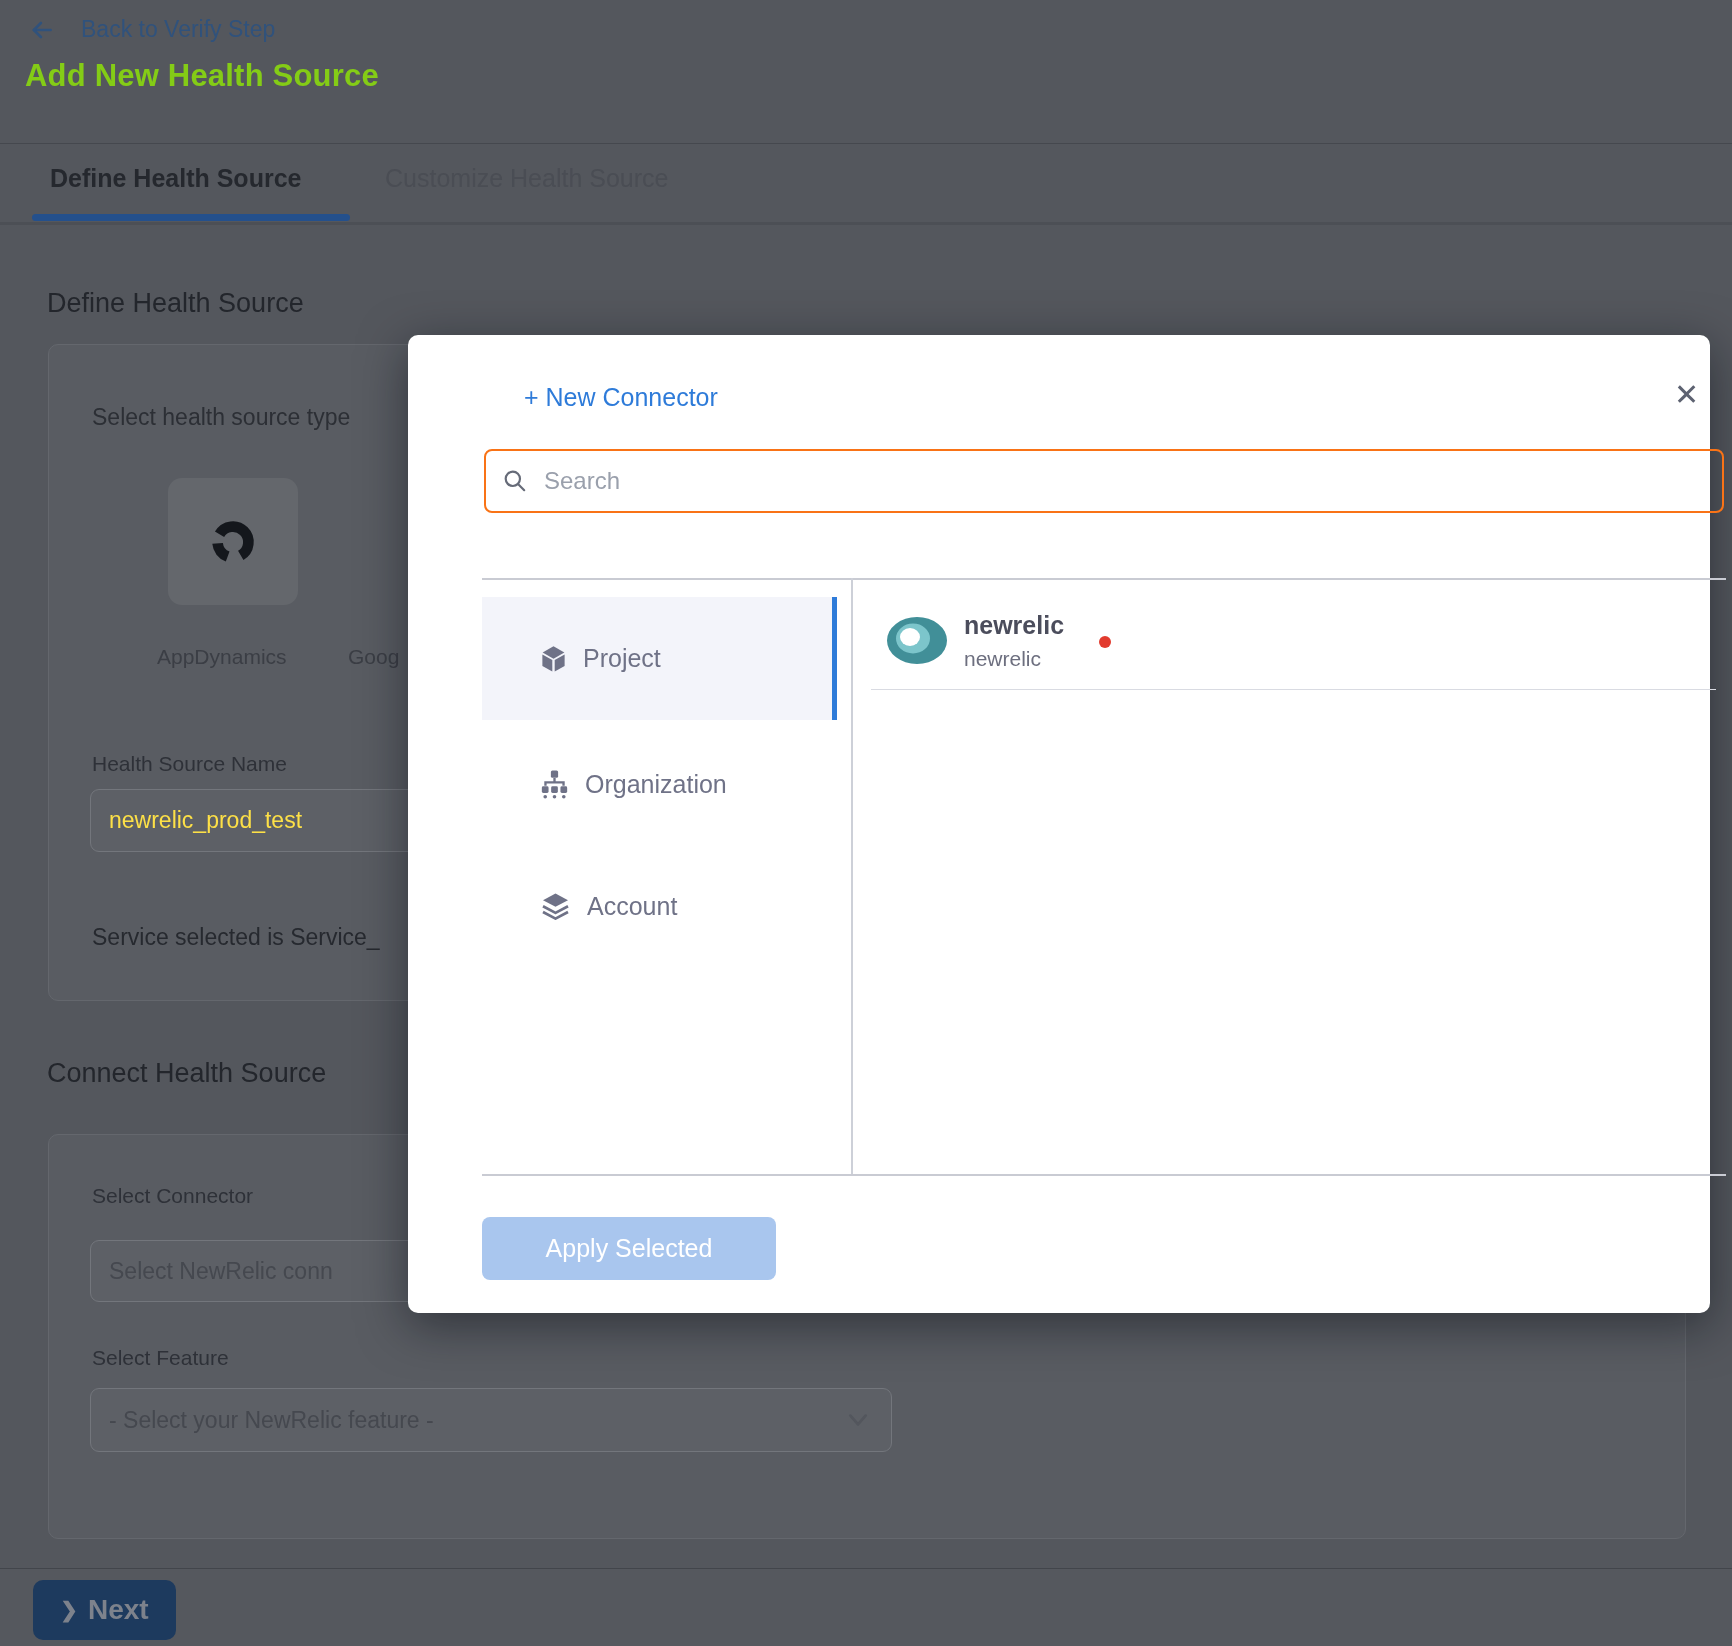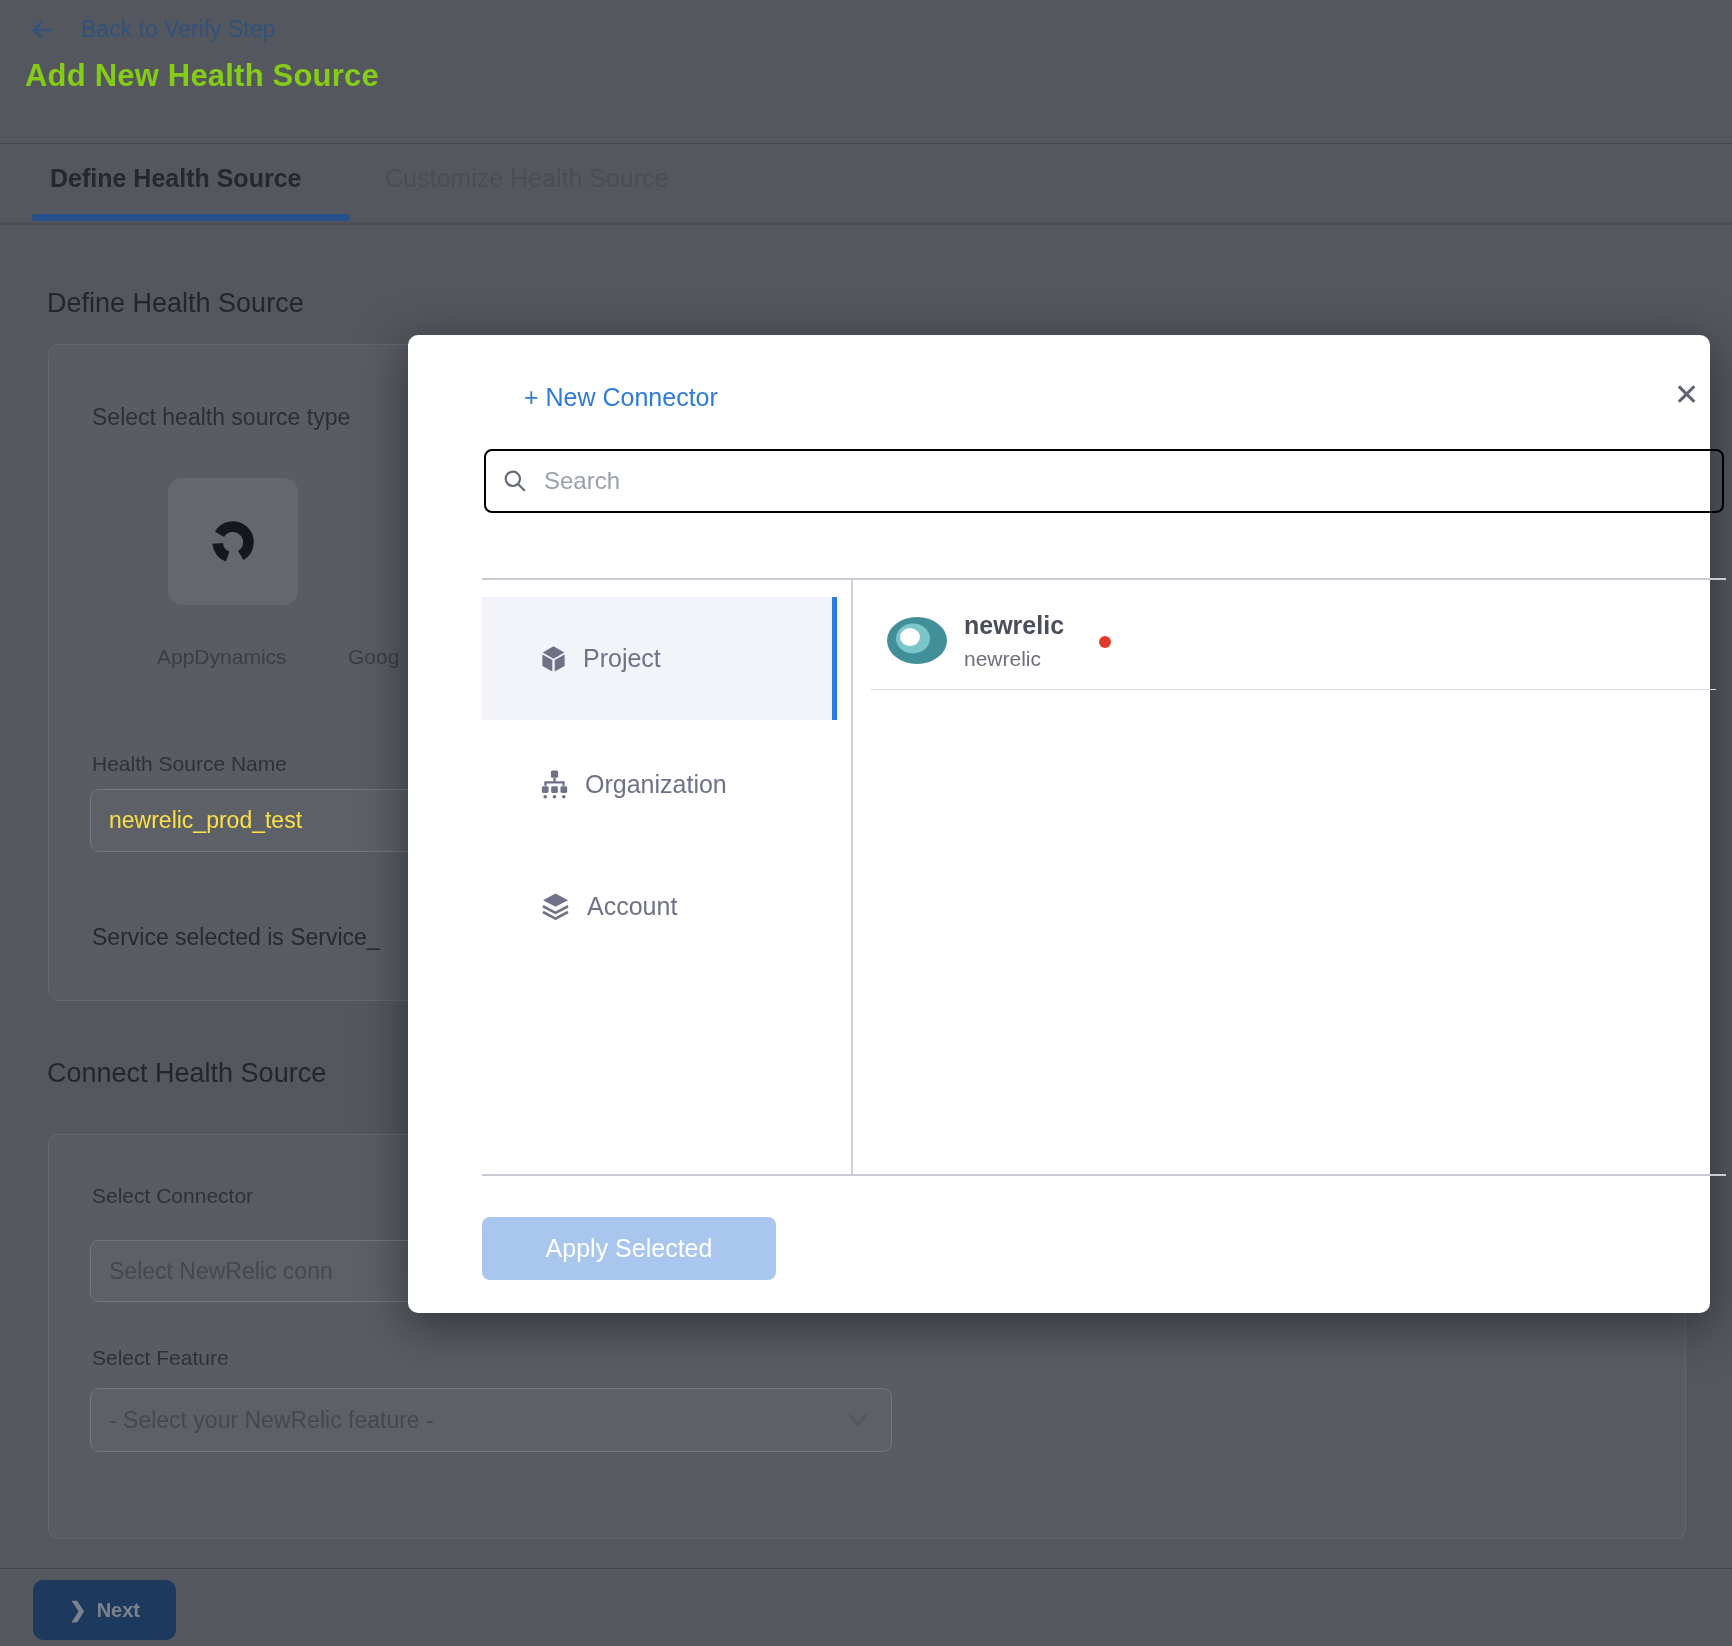--- a/index.html
+++ b/index.html
@@ -26,29 +26,29 @@
   .dim-input.placeholder{color:#45484f;}
   .src-tile{left:168px;top:478px;width:130px;height:127px;background:#64676c;border-radius:14px;
             display:flex;align-items:center;justify-content:center;cursor:pointer;}
   .src-label{top:645px;font-size:21px;color:#3b3e45;white-space:nowrap;}
   .service-note{left:92px;top:924px;font-size:23px;color:#26292f;white-space:nowrap;}
   .footer-div{left:0;top:1568px;width:1732px;height:1px;background:#42454b;}
   .footer-bg{left:0;top:1569px;width:1732px;height:77px;background:#55585e;}
   .next-btn{left:33px;top:1580px;width:143px;height:60px;background:#1d3a5e;border-radius:10px;
             display:flex;align-items:center;justify-content:center;gap:10px;cursor:pointer;}
   .next-btn .chev{font-size:21px;font-weight:700;color:#7d828c;}
-  .next-btn .lbl{font-size:20px;font-weight:600;color:#7d828c;}
+  .next-btn .lbl{font-size:28px;font-weight:600;color:#7d828c;}
 
   
   .modal{left:408px;top:335px;width:1302px;height:978px;background:#ffffff;border-radius:10px;
          box-shadow:0 12px 48px rgba(8,12,20,.5);}
   .modal .abs{position:absolute;margin-left:44px;}
   .new-connector{left:72px;top:48px;font-size:25px;font-weight:500;color:#2e7bd9;cursor:pointer;}
   .modal-close{left:1218px;top:38px;font-size:30px;color:#5d6271;cursor:pointer;padding:4px;}
-  .search-box{left:32px;top:114px;width:1240px;height:64px;border:2px solid #000000;border-radius:8px;
+  .search-box{left:32px;top:114px;width:1240px;height:64px;border:2px solid #f97316;border-radius:8px;
               box-sizing:border-box;display:flex;align-items:center;padding:0 16px;gap:14px;}
   .search-box input{border:none;outline:none;flex:1;font-size:24px;color:#3a3d48;
                     font-family:"Liberation Sans",sans-serif;background:transparent;}
   .search-box input::placeholder{color:#9aa0ac;}
   .hsep{background:#c9cbd3;height:1.5px;}
   .vsep{left:399px;top:243px;width:1.5px;height:597px;background:#cdd0d8;}
   .scope{left:30px;width:355px;display:flex;align-items:center;padding-left:57px;gap:15px;
          box-sizing:border-box;cursor:pointer;}
   .scope .lbl{font-size:25px;color:#6f7287;}
   .scope.active{background:#f3f4fa;}

